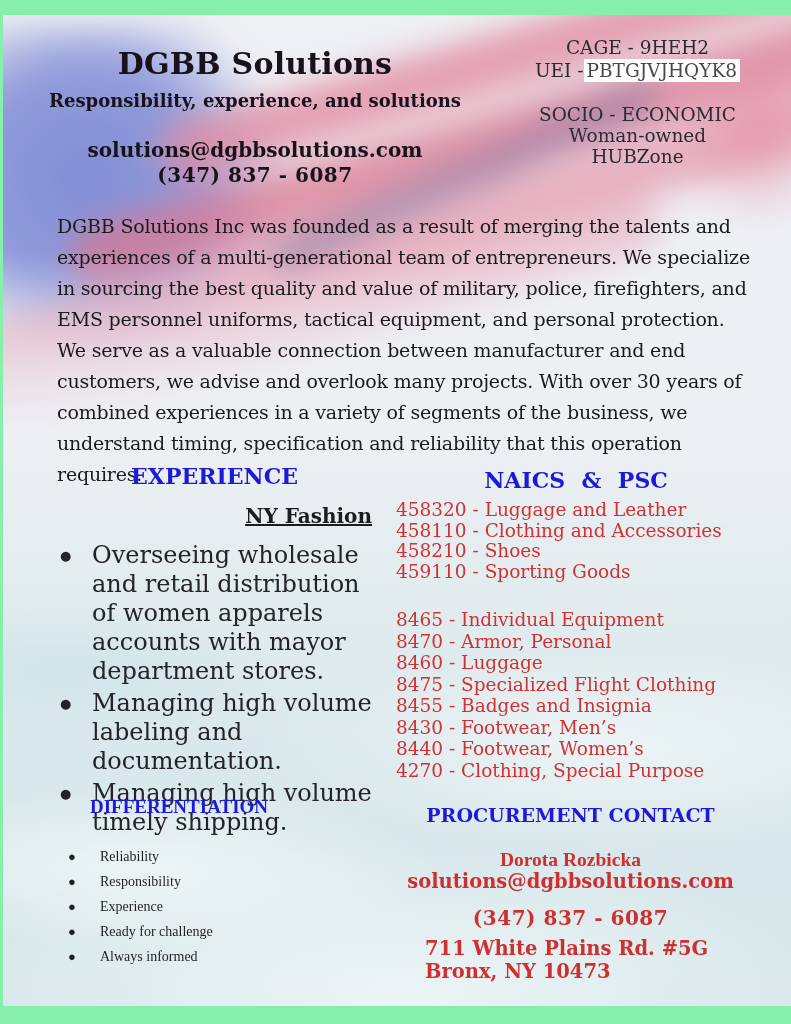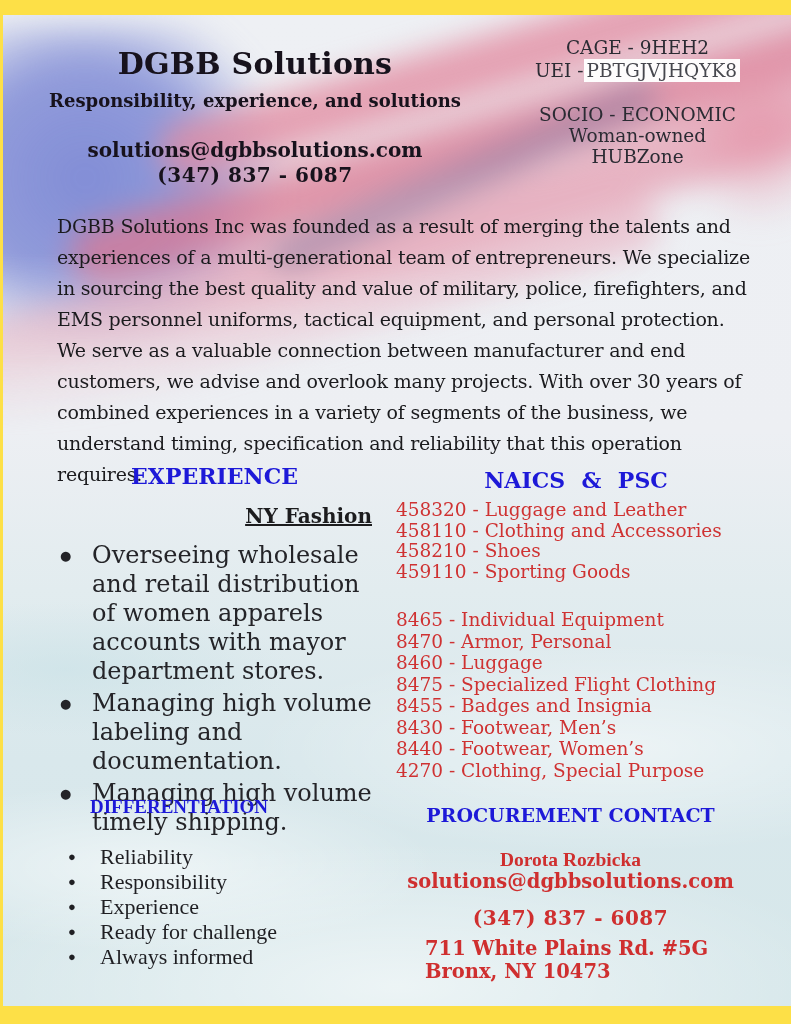--- a/index.html
+++ b/index.html
@@ -1,19 +1,19 @@
 <!DOCTYPE html>
 <html><head>
 <meta charset="utf-8">
 <style>
   html,body{margin:0;padding:0;background:#ffffff;}
   .page{
     position:relative;
     width:791px;height:1024px;
-    background:#fde047;
+    background:#86efac;
     overflow:hidden;
     font-family:"DejaVu Serif","Liberation Serif",serif;
     color:#1d1d20;
   }
   
   .bg{
     position:absolute;left:3px;right:0;top:15px;bottom:18px;
     background:
       radial-gradient(ellipse 420px 120px at 18% 86%, rgba(255,255,255,.55), transparent 70%),
       radial-gradient(ellipse 520px 150px at 78% 74%, rgba(255,255,255,.5), transparent 70%),
@@ -70,21 +70,21 @@
   .exp-list li{position:relative;padding-left:35px;margin-bottom:3px;}
   .exp-list li::before{content:"●";position:absolute;left:3px;top:0;font-size:13px;}
 
   .naics{position:absolute;left:396px;top:467px;width:360px;color:#cf3232;}
   .naics .col-heading{font-size:22px;word-spacing:.4em;}
   .code-list{list-style:none;margin:7px 0 0 0;padding:0;font-size:18.5px;line-height:20.5px;font-weight:500;}
   .code-list.psc{margin-top:27px;line-height:21.5px;}
 
   .differentiation{position:absolute;left:39px;top:796px;width:280px;font-family:Liberation Serif, serif;}
   .differentiation .col-heading{font-size:19px;}
-  .diff-list{list-style:none;margin:26px 0 0 0;padding:0;font-size:22px;line-height:25px;color:#1f1f23;}
+  .diff-list{list-style:none;margin:26px 0 0 0;padding:0;font-size:14px;line-height:25px;color:#1f1f23;}
   .diff-list li{position:relative;padding-left:61px;}
   .diff-list li::before{content:"●";position:absolute;left:29px;top:0;font-size:13px;}
 
   .procurement{position:absolute;left:398px;top:804px;width:345px;text-align:center;}
   .procurement .col-heading{font-size:19px;}
   .contact-name{margin-top:23px;font-size:19.5px;font-weight:bold;color:#cf2f2f;line-height:22px;font-family:Liberation Serif, serif;}
   .contact-email{font-size:19.5px;font-weight:bold;color:#cf2f2f;line-height:22px;}
   .contact-phone{margin-top:13px;font-size:20px;font-weight:bold;color:#cf2f2f;letter-spacing:.5px;}
   .contact-address{margin-top:8px;text-align:left;padding-left:27px;font-size:19.5px;font-weight:bold;color:#cf2f2f;line-height:22.5px;}
 </style>

